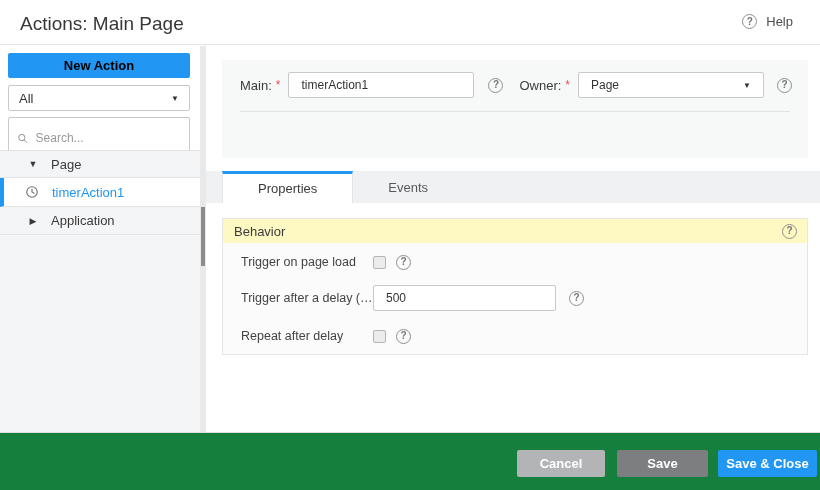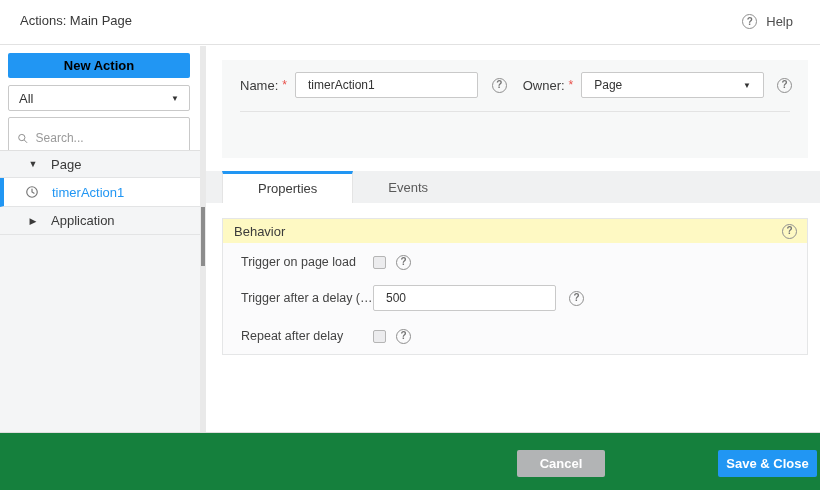--- a/index.html
+++ b/index.html
@@ -6,21 +6,21 @@
   html,body { background:#e9e9e9; }
   body { font-family: "Liberation Sans", "DejaVu Sans", sans-serif; }
   .screen {
     position: relative; width: 820px; height: 490px;
     background:#fff; overflow:hidden; font-size:13px; color:#3c3c3c;
   }
 
   
   .header { position:absolute; top:0; left:0; width:820px; height:45px;
             background:#fff; border-bottom:1px solid #e2e2e2; }
-  .page-title { position:absolute; left:20px; top:13px; font-size:13px; color:#383838; }
+  .page-title { position:absolute; left:20px; top:13px; font-size:19px; color:#383838; }
   .help-link { position:absolute; right:27px; top:14px; display:flex; align-items:center; gap:9px;
                color:#4d4d4d; cursor:pointer; }
 
   
   .qicon { width:15px; height:15px; border:1px solid #8f8f8f; border-radius:50%;
            display:inline-flex; align-items:center; justify-content:center;
            font-size:10px; line-height:1; color:#757575; font-weight:bold; flex:none;
            background:transparent; }
 
   
@@ -158,21 +158,21 @@
   </div>
 
   <div class="scroll-track">
     <div class="scroll-thumb"></div>
   </div>
 
   <div class="main">
 
     <div class="form-box">
       <div class="fb-row1">
-        <span class="field-label">Name:</span>
+        <span class="field-label">Main:</span>
         <span class="req">*</span>
         <input class="text-input name-input" type="text" value="timerAction1" style="">
         <span class="qicon" style="margin-left:14px">?</span>
 
         <span class="field-label" style="margin-left:16px">Owner:</span>
         <span class="req">*</span>
         <div class="owner-select">
           <span>Page</span>
           <span class="dd-arrow">▼</span>
         </div>
@@ -209,16 +209,17 @@
       <div class="bh-row bh-row3">
         <span class="row-label">Repeat after delay</span>
         <span class="checkbox"></span>
         <span class="qicon">?</span>
       </div>
     </div>
   </div>
 
   <div class="footer">
     <button class="btn btn-cancel">Cancel</button>
+    <button class="btn btn-save">Save</button>
     <button class="btn btn-save-close">Save &amp; Close</button>
   </div>
 
 </div>
 
 </body></html>

